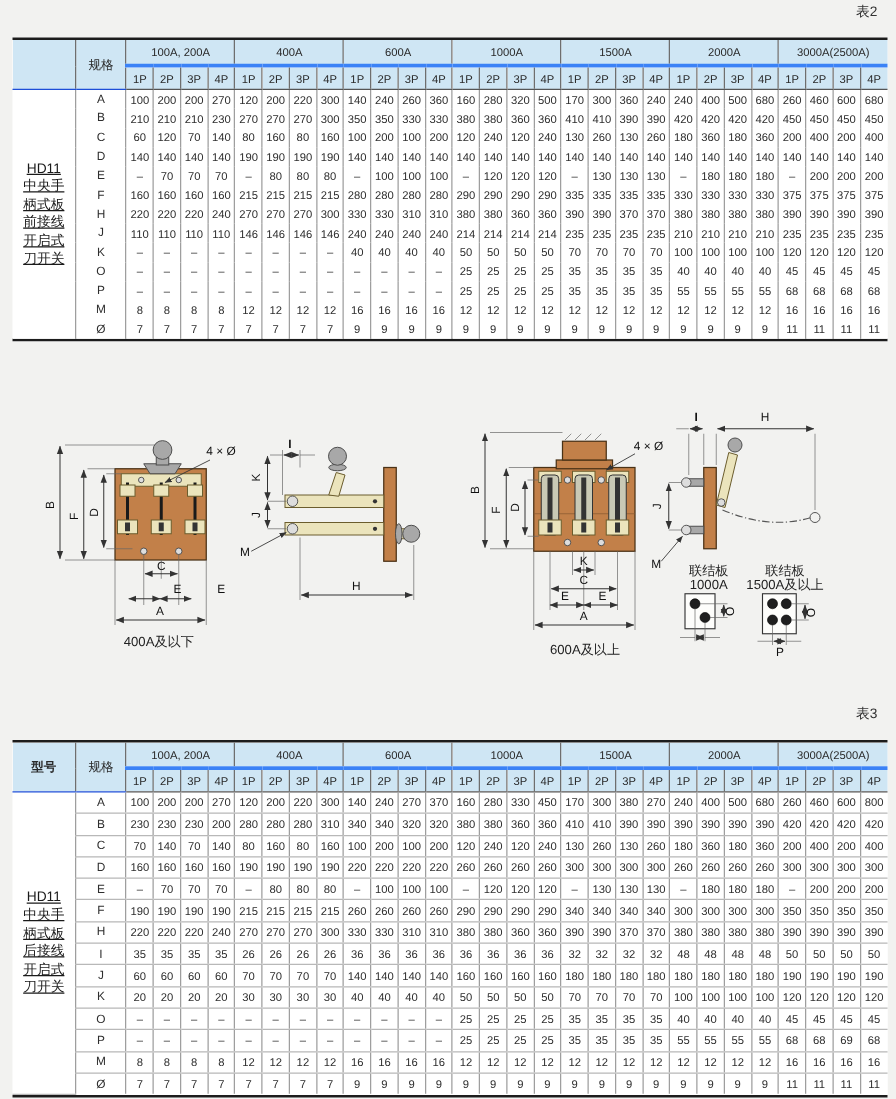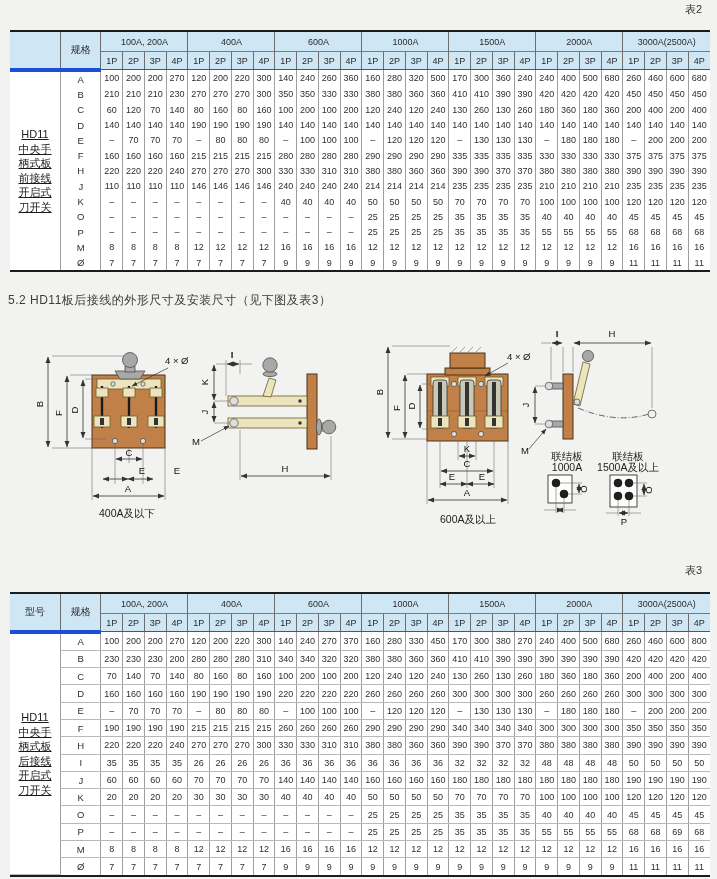--- a/index.html
+++ b/index.html
@@ -9,25 +9,25 @@
   #tag2 { top:2px; }
   #tag3 { top:563px; }
   .heading { position:absolute; left:8px; top:292px; font-size:12px; color:#3c3c3c; letter-spacing:0.5px; }
   .tablewrap { position:absolute; left:10px; width:700px; border-top:2px solid #1c1c1c; border-bottom:2px solid #1c1c1c; background:#fff; }
   #t2wrap { top:30px; }
   #t3wrap { top:592px; }
   table.dim { border-collapse:collapse; table-layout:fixed; width:700px; }
   table.dim th, table.dim td { padding:0; text-align:center; overflow:hidden; white-space:nowrap; }
   table.dim thead th { background:#cfe6f4; font-weight:normal; color:#2a2a2a; font-size:9px; border-left:1px solid #6e6e6e; }
   table.dim thead tr:first-child th { height:19px; }
-  table.dim thead tr:first-child th:first-child { border-left:none; }
-  table.dim thead tr:last-child th { height:17px; border-top:1px solid #3b82f6; }
+  table.dim thead tr:first-child th:first-child { border-left:none;font-weight:bold; }
+  table.dim thead tr:last-child th { height:17px; border-top:3px solid #3b82f6; }
   table.dim thead th.corner, table.dim thead th.spec { font-size:10px; }
   table.dim thead tr:last-child th { border-bottom:1px solid #555; }
-  table.dim thead th.corner, table.dim thead th.spec { border-bottom:4px solid #1d4ed8; }
+  table.dim thead th.corner, table.dim thead th.spec { border-bottom:1px solid #1d4ed8; }
   table.dim tbody td { font-size:9px; color:#2e2e2e; border-left:1px solid #9e9e9e; background:#fff; }
   #table2 tbody td { height:15.3px; }
   #table3 tbody td { height:16.3px; border-bottom:1px solid #b8b8b8; }
   #table3 tbody tr:last-child td { border-bottom:none; }
   table.dim tbody td.sidelabel { border-left:none; border-bottom:none; font-size:11px; color:#1a1a1a; vertical-align:middle;text-decoration:underline; }
   table.dim td.sidelabel div { line-height:14.5px; }
   table.dim tbody td.rowlabel { font-size:9.5px; }
   #diagram { position:absolute; left:8px; top:316px; }
   .dimln { stroke:#333; stroke-width:0.8; fill:none; marker-start:url(#mA); marker-end:url(#mA); }
   .ext { stroke:#666; stroke-width:0.55; fill:none; }
@@ -535,21 +535,20 @@
             <td class="val">9</td>
             <td class="val">11</td>
             <td class="val">11</td>
             <td class="val">11</td>
             <td class="val">11</td>
           </tr>
         </tbody>
       </table>
   </div>
 
-  <div class="heading">5.2 HD11板后接线的外形尺寸及安装尺寸（见下图及表3）</div>
 
   <svg id="diagram" width="701" height="244" viewBox="0 0 701 244">
     <defs>
       <marker id="mA" viewBox="0 0 10 10" refX="8.5" refY="5" markerWidth="9" markerHeight="9" orient="auto-start-reverse">
         <path d="M0,1.5 L9,5 L0,8.5 Z" fill="#333"></path>
       </marker>
     </defs>
 
     <g>
       <rect class="board" x="84" y="59" width="73" height="73"></rect>

